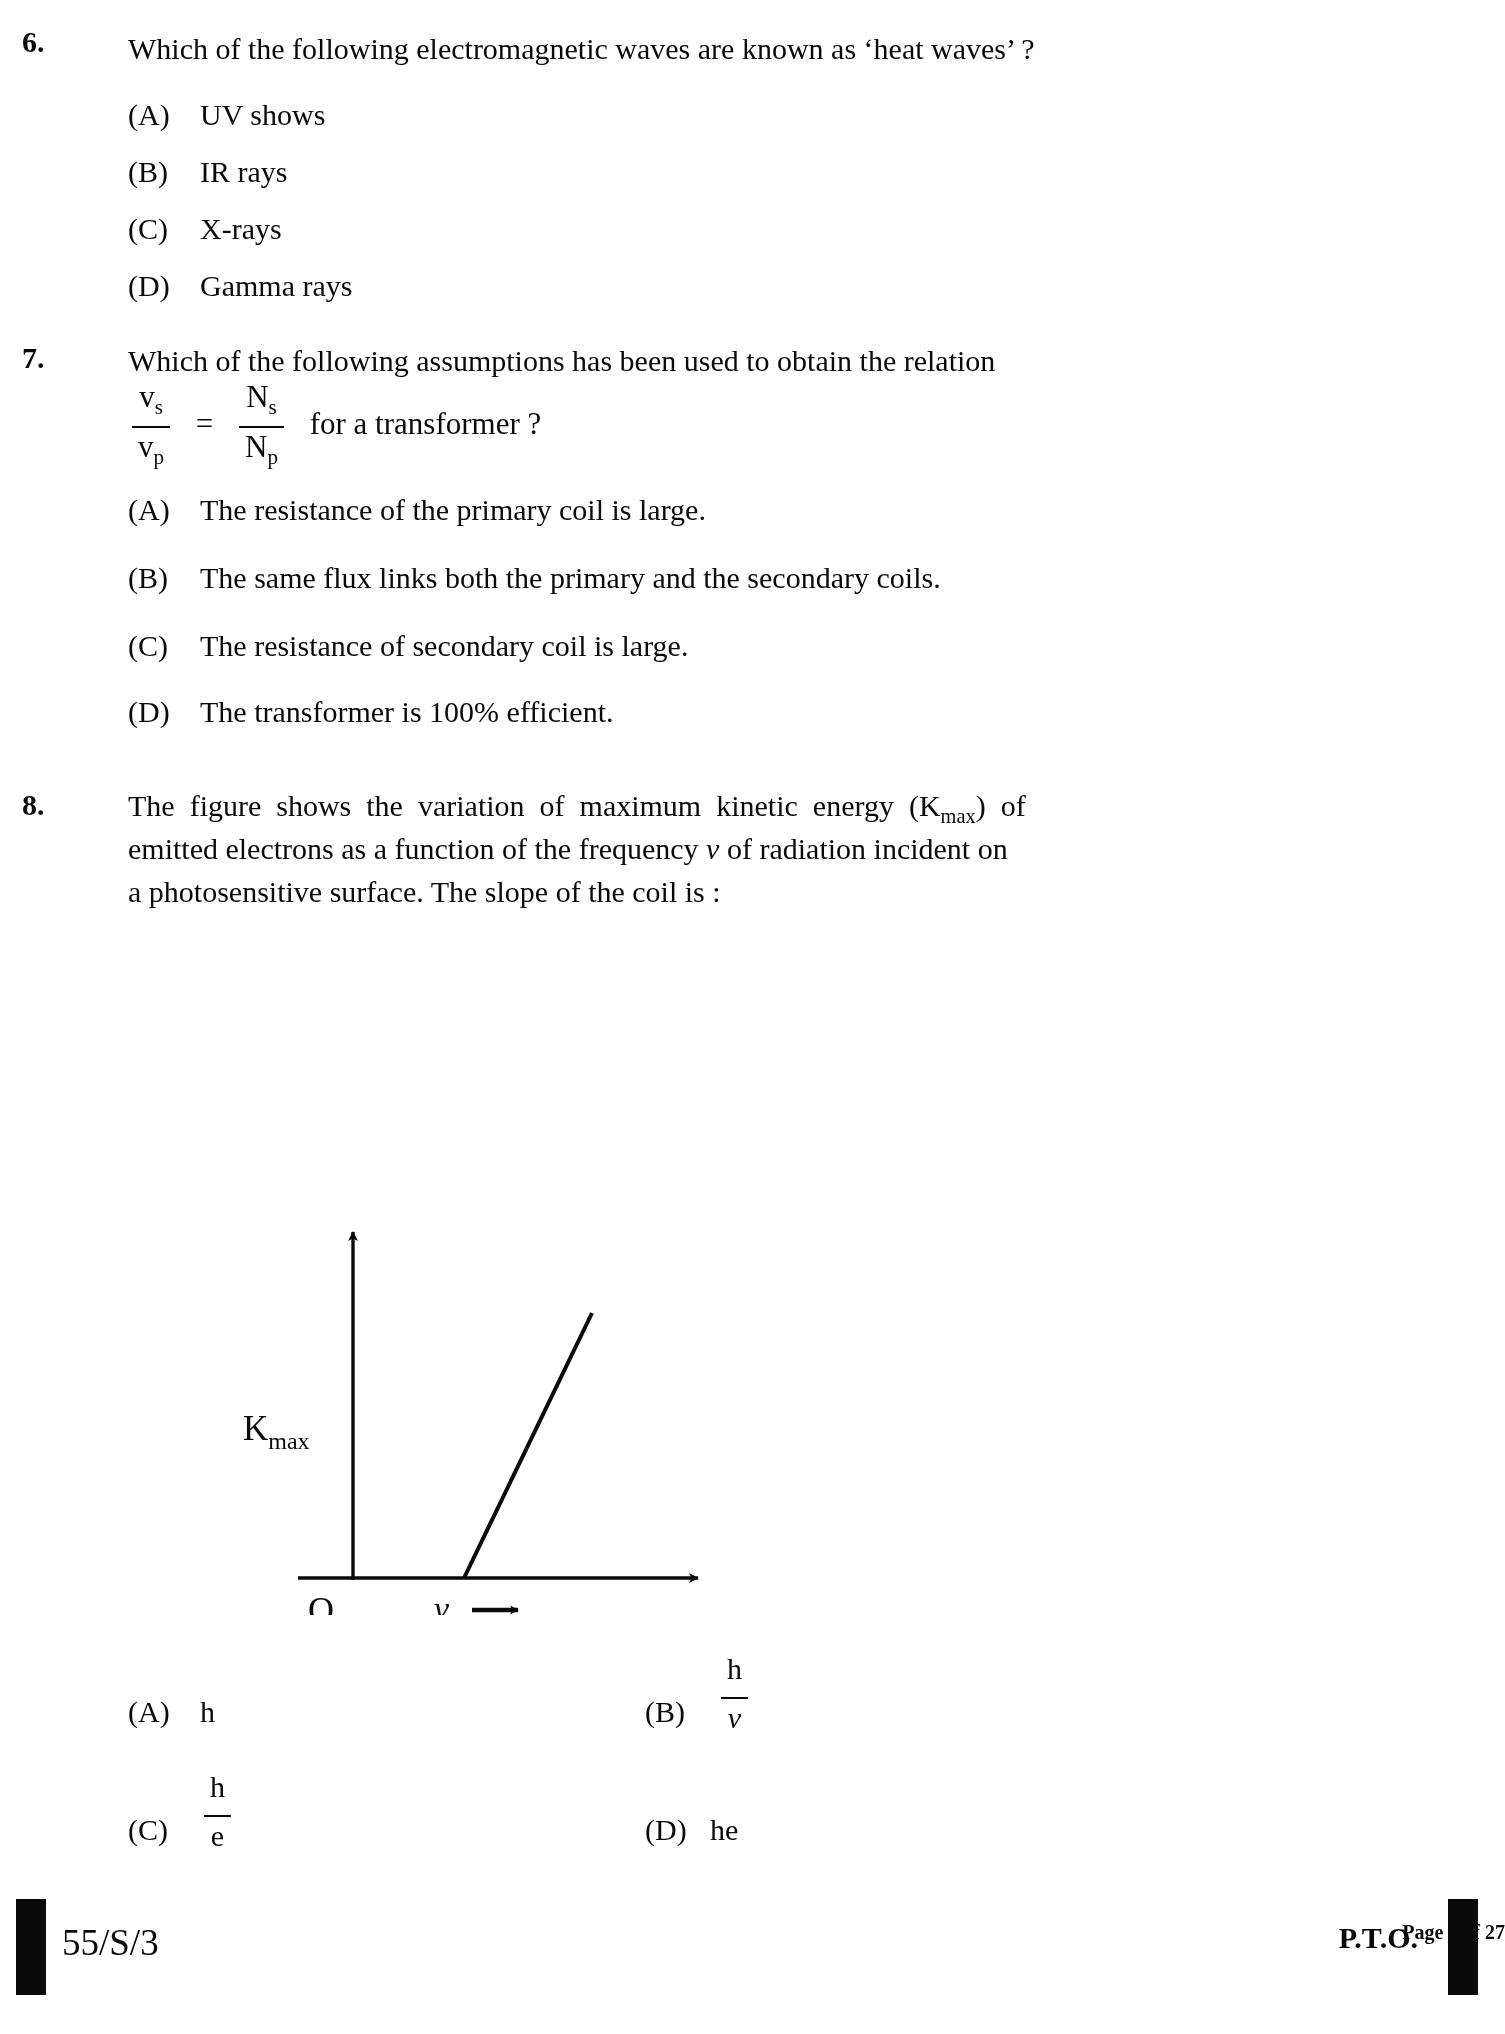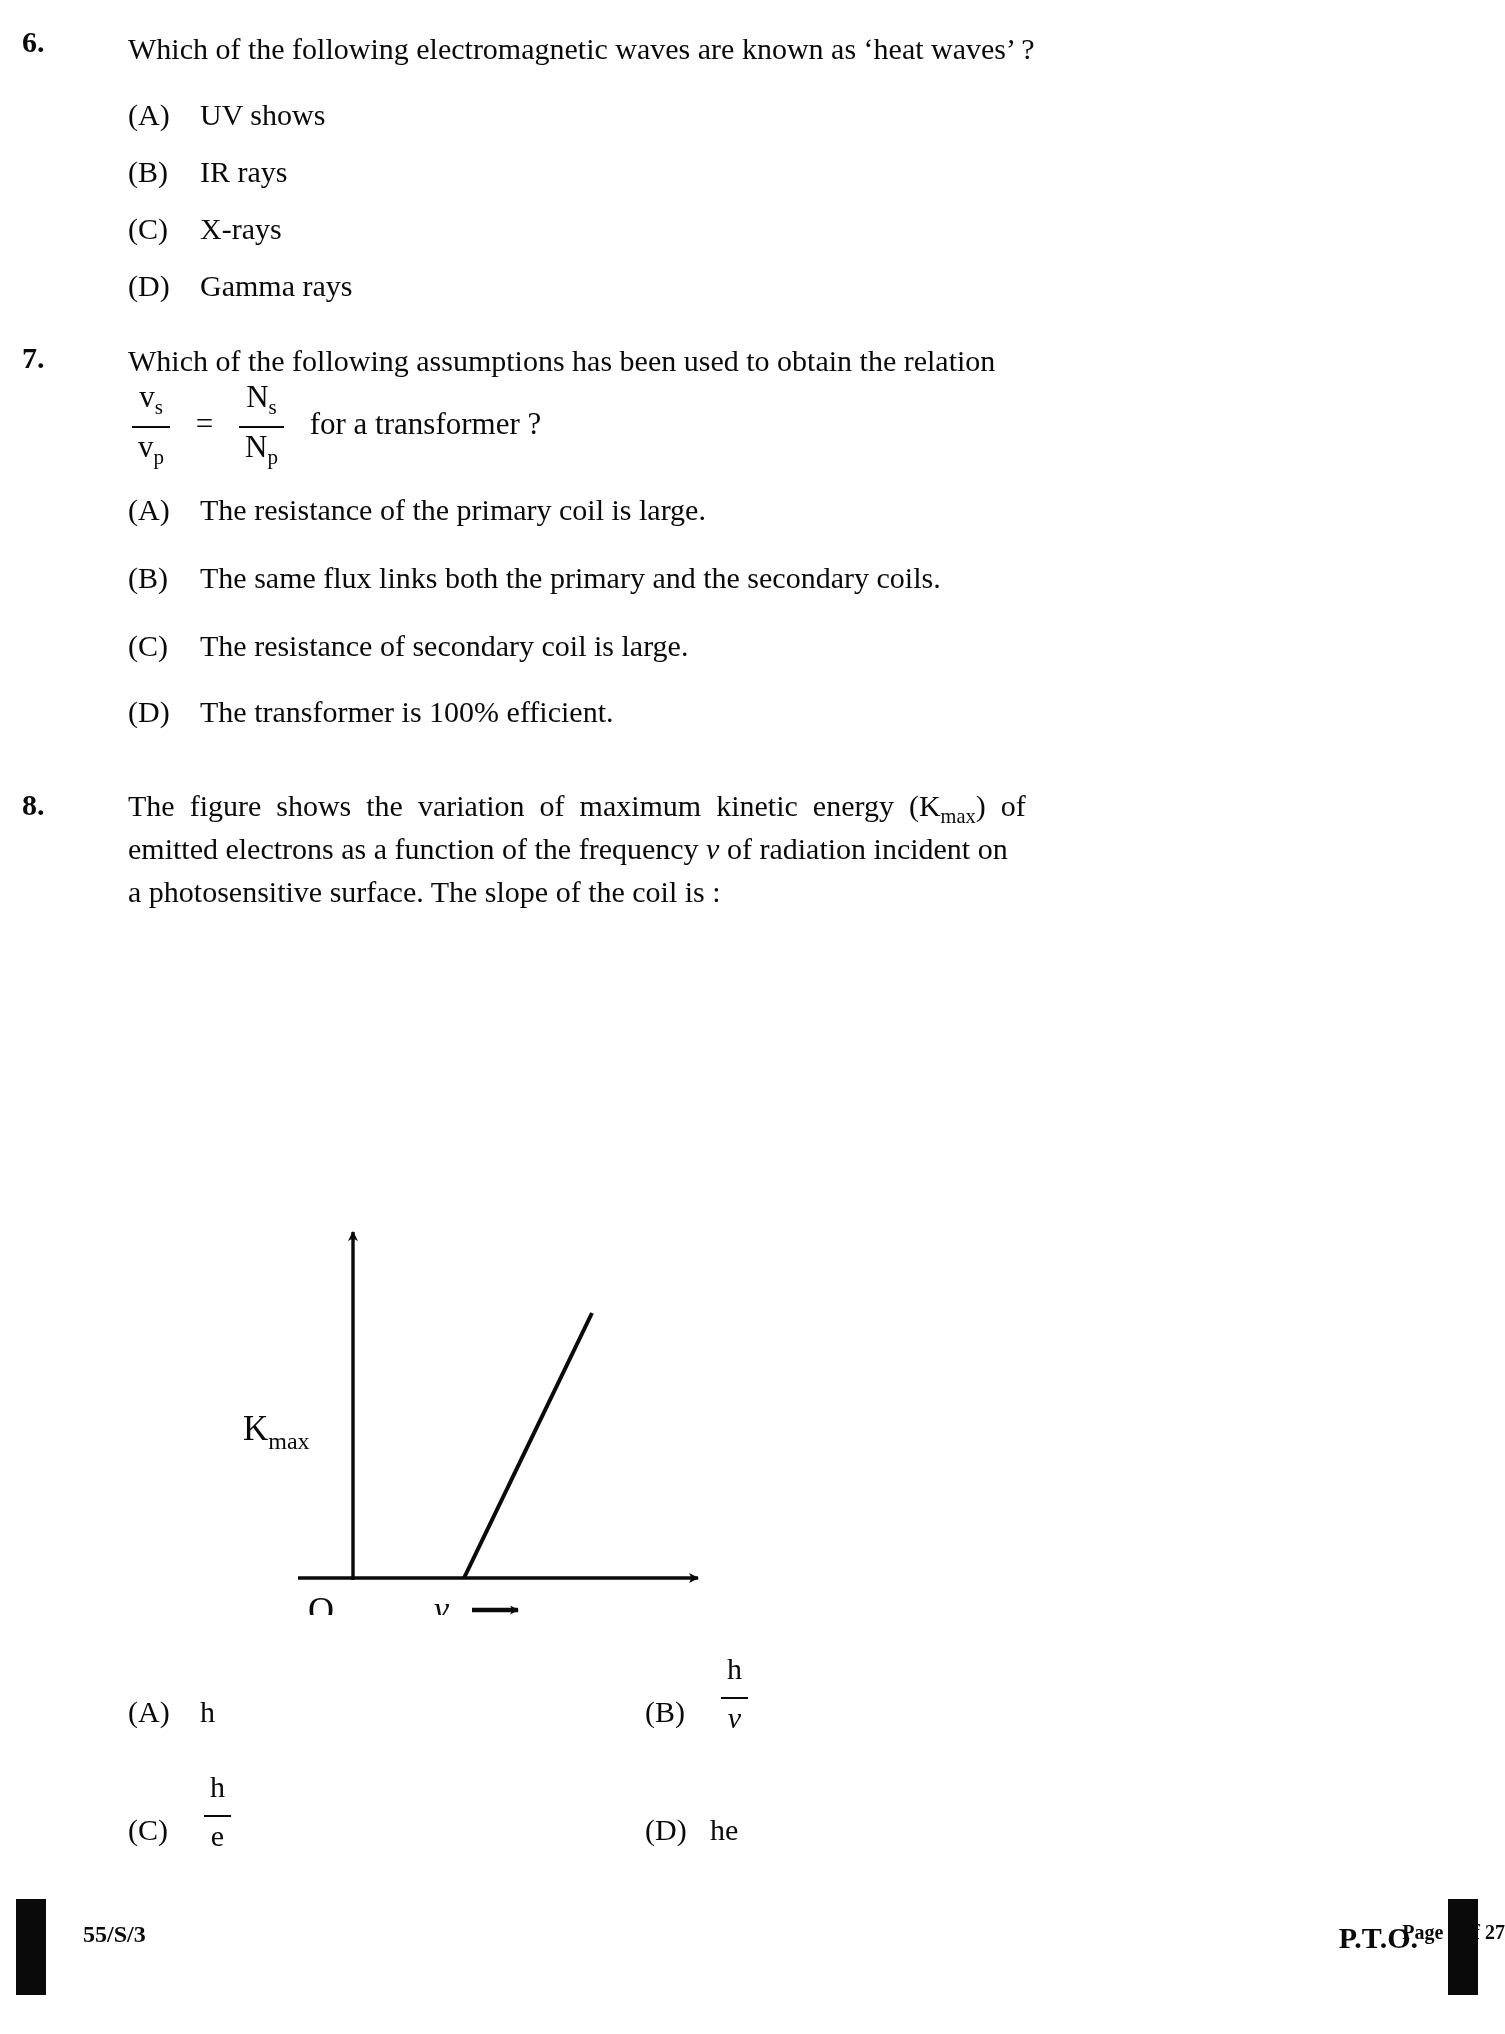--- a/index.html
+++ b/index.html
@@ -132,23 +132,22 @@
     width: 30px;
     height: 96px;
     background: #0a0a0a;
   }
   .footer-bar.left  { left: 16px; }
   .footer-bar.right { left: 1448px; }
   .footer-code {
     position: absolute;
     left: 62px;
     top: 28px;
-    font-size: 24px;
-    font-weight: bold;
-    margin-left: 21px;
+    font-size: 37px;
+    font-weight: normal;
   }
   .footer-page {
     position: absolute;
     left: 0;
     top: 28px;
     width: 1505px;
     text-align: right;
     font-size: 20px;
     font-weight: bold;
   }

